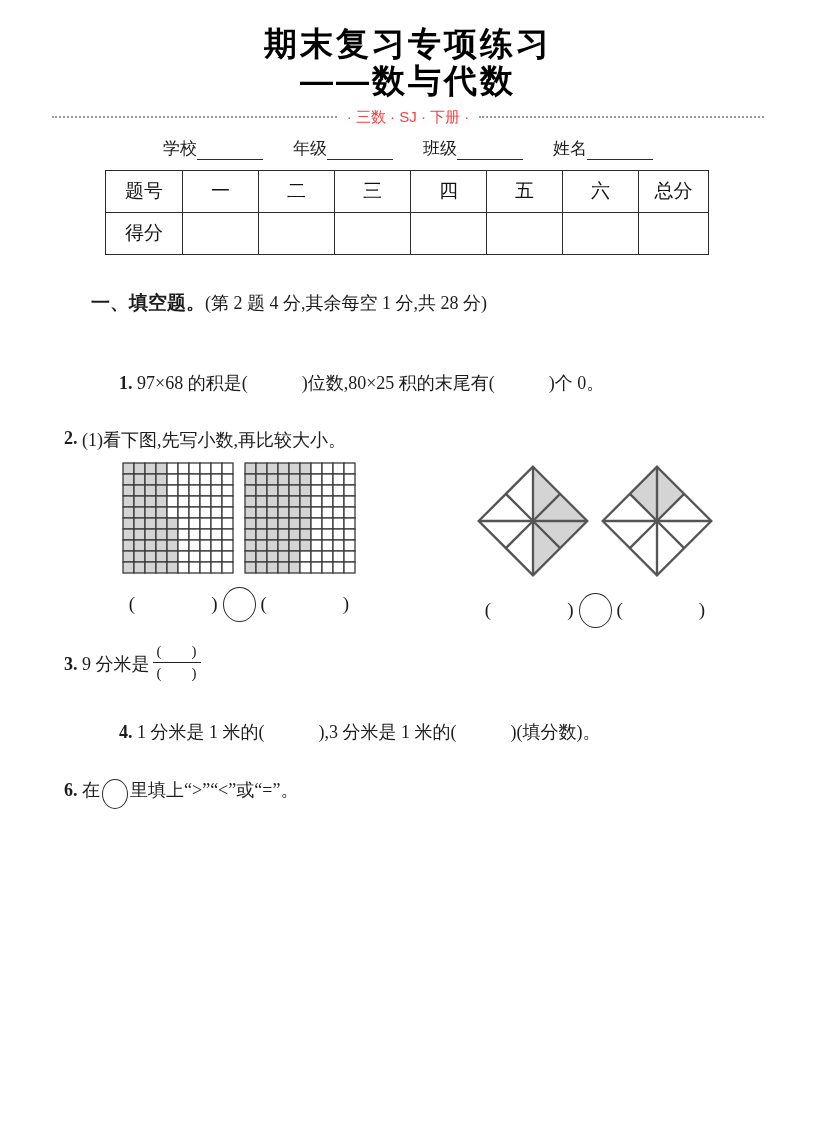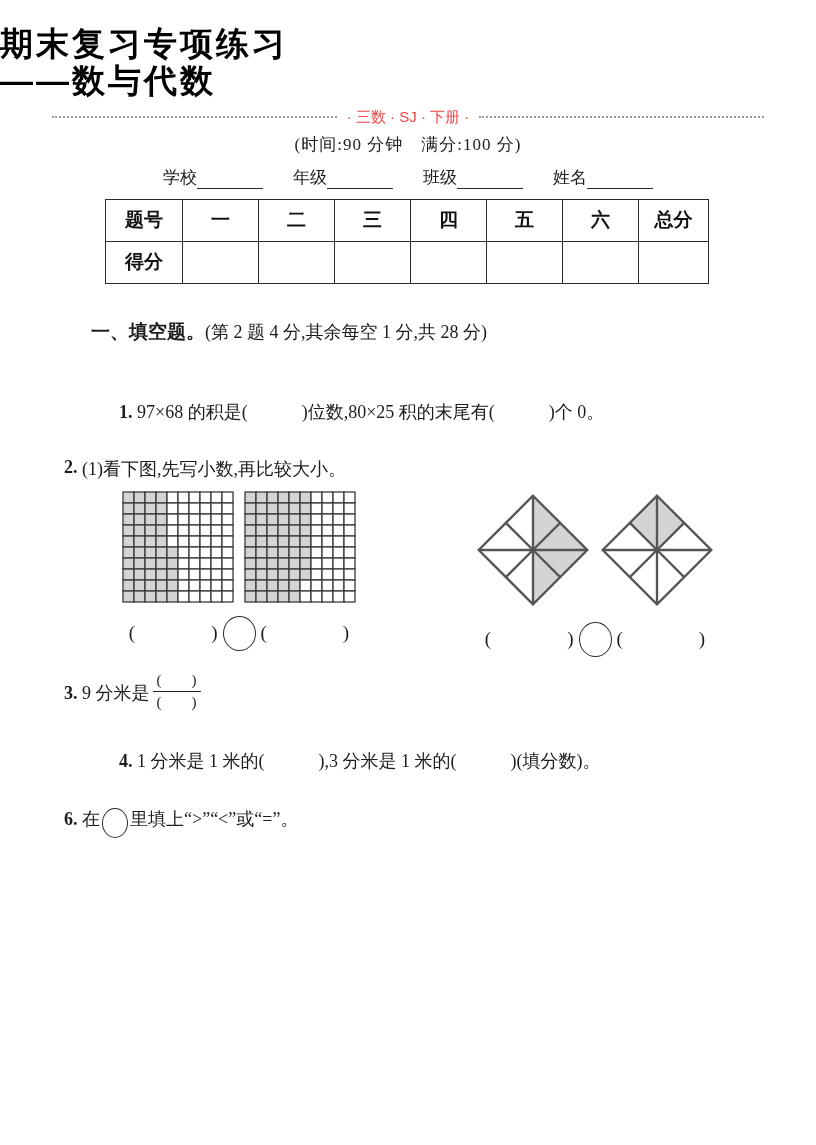--- a/index.html
+++ b/index.html
@@ -5,36 +5,36 @@
   * { margin:0; padding:0; box-sizing:border-box; }
   html,body { background:#ffffff; }
   body {
     width:816px; height:1145px; overflow:hidden;
     font-family:"Liberation Serif","DejaVu Serif",serif;
     color:#1c1c1c;
   }
   .page { width:816px; height:1145px; padding:26px 0 0 0; position:relative; }
 
   
-  .title { text-align:left; font-weight:bold; font-size:33px; letter-spacing:3px;
+  .title { text-align:center; font-weight:bold; font-size:33px; letter-spacing:3px;
            font-family:"Liberation Sans","DejaVu Sans",sans-serif; line-height:1.12; color:#000; }
   .edition-row { display:flex; align-items:center; margin:8px 52px 0 52px; }
   .edition-row .dots { flex:1; border-top:2px dotted #9a9a9a; height:0; }
   .edition-label { padding:0 10px; font-size:15px; color:#ef4444;
            font-family:"Liberation Sans","DejaVu Sans",sans-serif; white-space:nowrap; }
   .meta { text-align:center; font-size:17px; margin-top:6px; letter-spacing:1px; }
 
   .fields { display:flex; justify-content:center; gap:30px; margin-top:10px; font-size:17px; }
   .field { display:flex; align-items:flex-end; }
   .blank { display:inline-block; width:66px; border-bottom:1.5px solid #2a2a2a; height:18px; }
 
   
   table.score { border-collapse:collapse; margin:10px 0 0 105px; table-layout:fixed; }
   table.score td { border:1.6px solid #2b2b2b; height:42px; text-align:center;
-           font-family:"Liberation Sans","DejaVu Sans",sans-serif; font-weight:bold; font-size:19px; color:#111; }
+           font-family:"Liberation Sans","DejaVu Sans",sans-serif; font-weight:normal; font-size:19px; color:#111; }
   td.c0 { width:77px; } td.cm { width:76px; } td.c7 { width:70px; }
 
   
   .content { padding:0 56px 0 64px; }
   .sec-head { margin-top:14px; font-size:18px; white-space:pre-wrap; }
   .sec-head .t { font-weight:bold; font-family:"Liberation Sans","DejaVu Sans",sans-serif; font-size:19px; }
   .q { margin-top:13px; font-size:18px; white-space:pre-wrap;margin-left:28px; }
   .qnum { font-weight:bold; }
   .q2line { display:flex; margin-top:12px; font-size:18px; white-space:pre-wrap; }
   .q2line .p1 { width:386px; }
@@ -71,21 +71,20 @@
 
   <div class="title">期末复习专项练习</div>
   <div class="title">——数与代数</div>
 
   <div class="edition-row">
     <span class="dots"></span>
     <span class="edition-label">·  三数 · SJ · 下册  ·</span>
     <span class="dots"></span>
   </div>
 
-  <div class="meta">(时间:90 分钟　满分:100 分)</div>
 
   <div class="fields">
     <span class="field">
       <span>学校</span>
         <span class="blank"></span>
     </span>
     <span class="field">
       <span>年级</span>
         <span class="blank"></span>
     </span>

